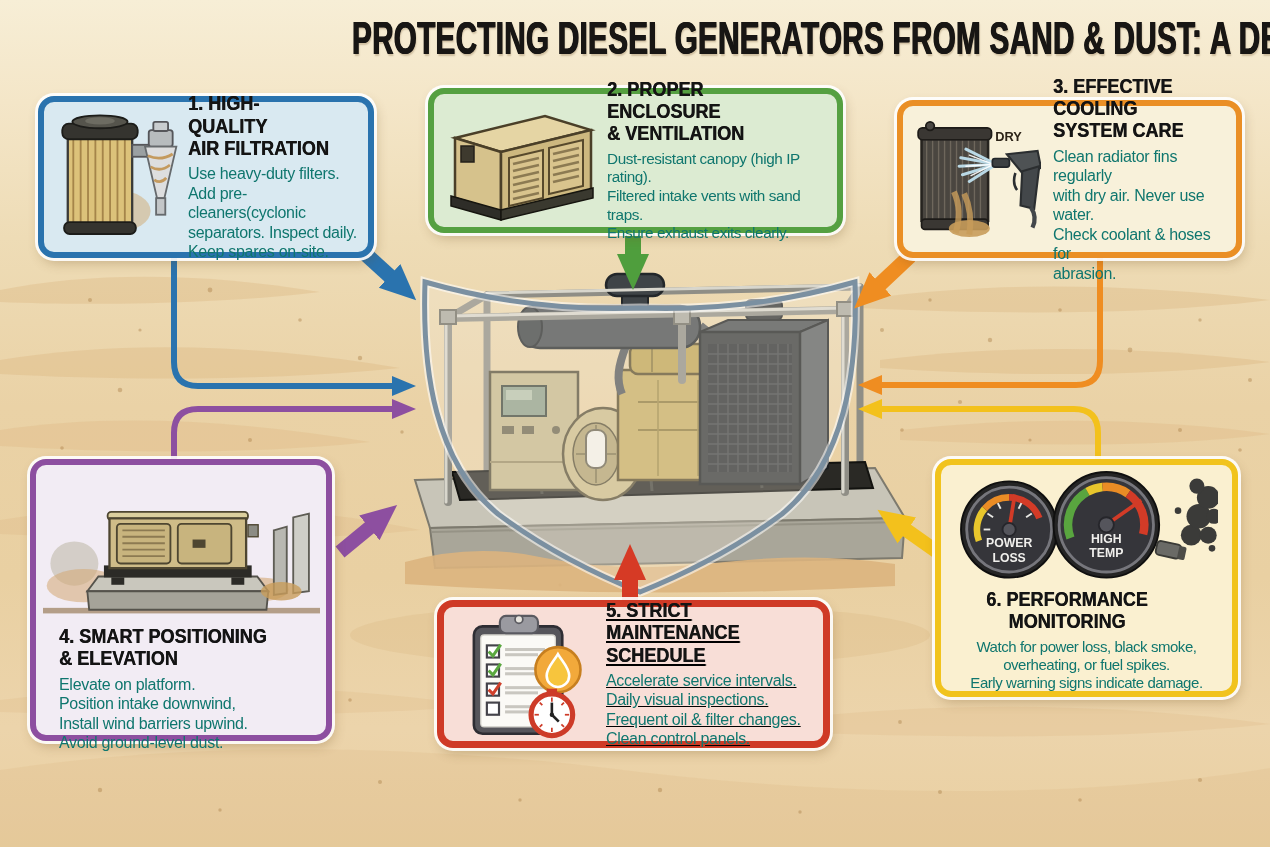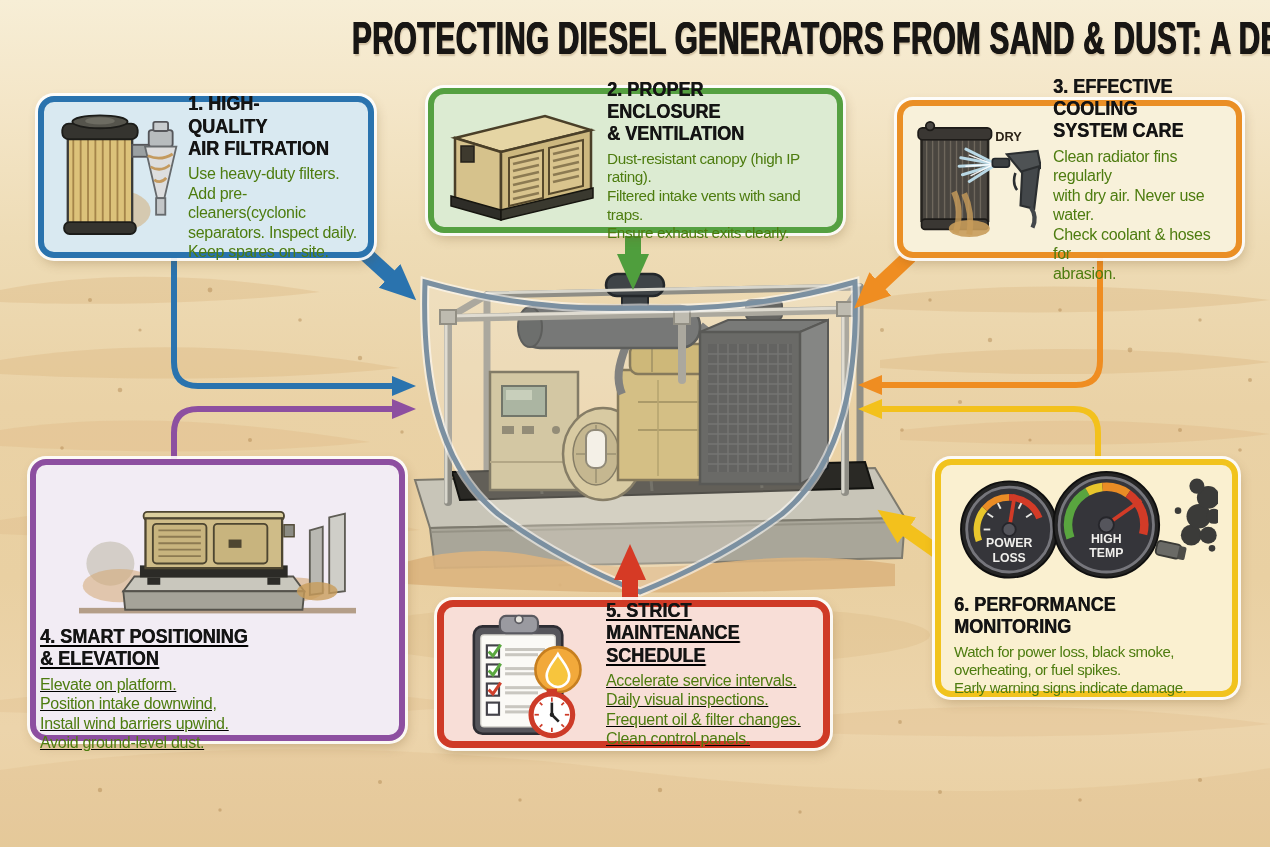--- a/index.html
+++ b/index.html
@@ -11,30 +11,30 @@
   .title{position:absolute;left:0;top:10px;width:1270px;margin:0;text-align:center;z-index:5;}
   .title span{display:inline-block;transform:scaleX(.63);transform-origin:center top;
     font-size:47px;font-weight:bold;color:#181614;letter-spacing:.5px;white-space:nowrap;
     text-shadow:.8px 0 0 #181614,-.8px 0 0 #181614,1.5px 2px 2px rgba(90,60,20,.25);}
   .card{position:absolute;box-sizing:border-box;border-radius:16px;z-index:4;
     box-shadow:0 0 0 3px rgba(255,255,255,.9),2px 5px 12px rgba(110,75,30,.3);display:flex;}
   .card .txt{flex:1;min-width:0;}
   .card h2{margin:0 0 5px 0;font-size:21px;font-weight:bold;line-height:1.06;color:#141414;
     white-space:pre-line;transform:scaleX(.86);transform-origin:left top;letter-spacing:0;
     text-shadow:.5px 0 0 #141414;}
-  .card p{margin:0;font-size:16px;line-height:1.22;color:#4d7c0f;white-space:pre-line;letter-spacing:-.3px;}
+  .card p{margin:0;font-size:16px;line-height:1.22;color:#0f766e;white-space:pre-line;letter-spacing:-.3px;}
   .row{flex-direction:row;align-items:center;}
   .col{flex-direction:column;}
   .card1{left:38px;top:96px;width:336px;height:162px;background:#d9e9f1;border:6px solid #2a73ae;padding:0 10px;}
   .card2{left:428px;top:88px;width:415px;height:145px;background:#dcebd2;border:6px solid #55a041;padding:6px 13px;}
   .card2 p{font-size:15.3px;letter-spacing:-.4px;}
   .card3{left:897px;top:100px;width:345px;height:158px;background:#f8f1da;border:6px solid #ea8f25;padding:6px 10px;}
-  .card4{left:30px;top:459px;width:375px;height:282px;background:#f2ecf4;border:6px solid #8d4fa0;padding:8px 4px;text-decoration:underline;}
+  .card4{left:30px;top:459px;width:302px;height:282px;background:#f2ecf4;border:6px solid #8d4fa0;padding:8px 23px;}
   .card5{left:437px;top:600px;width:393px;height:148px;background:#f8ded7;border:7px solid #cf3a26;padding:6px 10px;}
-  .card6{left:935px;top:459px;width:303px;height:238px;background:#faf0d0;border:6px solid #f1c31d;padding:6px 13px;}
+  .card6{left:935px;top:459px;width:303px;height:238px;background:#faf0d0;border:6px solid #f1c31d;padding:6px 6px;}
   .card6 p{font-size:15px;letter-spacing:-.45px;}
   .card .icon{flex:0 0 auto;}
   .gauge-label{font-family:"Liberation Sans",sans-serif;font-weight:bold;fill:#f0efec;}
   .dry-label{font-family:"Liberation Sans",sans-serif;font-weight:bold;fill:#2c2317;}
 </style>
 </head>
 <body>
 
 <div class="canvas">
 
@@ -513,21 +513,21 @@
             <circle cx="258" cy="48" r="13"></circle>
           <circle cx="268" cy="68" r="9"></circle>
             <circle cx="268" cy="28" r="12"></circle>
           <circle cx="256" cy="16" r="8"></circle>
             <circle cx="274" cy="48" r="8"></circle>
           <circle cx="236" cy="42" r="3.5"></circle>
             <circle cx="272" cy="82" r="3.5"></circle>
         </g>
       </g>
     </svg>
-    <div class="txt" style="margin-top:5px;">
+    <div class="txt" style="text-align:center;">
       <h2>6. PERFORMANCE MONITORING</h2>
       <p>Watch for power loss, black smoke,
 overheating, or fuel spikes.
 Early warning signs indicate damage.</p>
     </div>
   </section>
 
 </div>
 
 </body></html>

